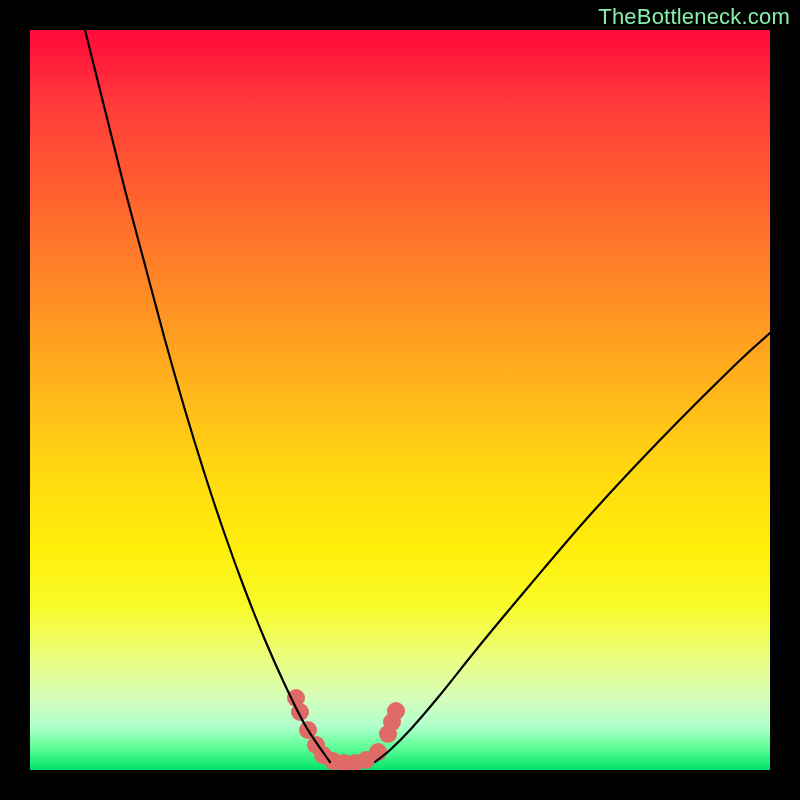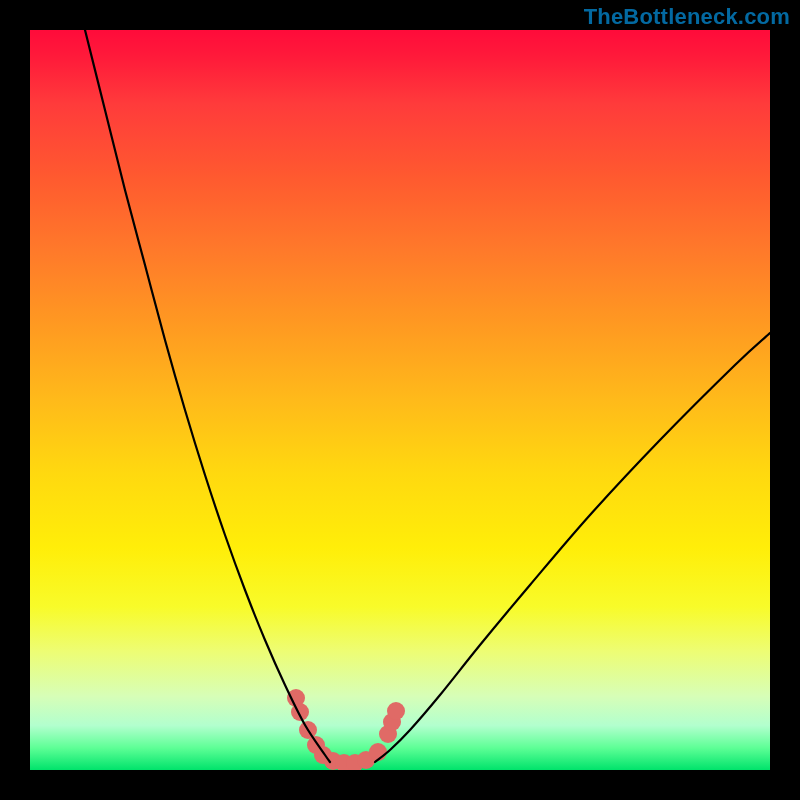--- a/index.html
+++ b/index.html
@@ -9,22 +9,22 @@
     width: 800px;
     height: 800px;
     background: #000;
   }
   .watermark {
     position: absolute;
     top: 4px;
     right: 10px;
     font-family: Arial, Helvetica, sans-serif;
     font-size: 22px;
-    font-weight: 700;
-    color: #0369a1;
+    font-weight: 400;
+    color: #86efac;
     letter-spacing: 0.2px;
     z-index: 10;
   }
   .plot {
     position: absolute;
     left: 30px;
     top: 30px;
     width: 740px;
     height: 740px;
     overflow: hidden;

